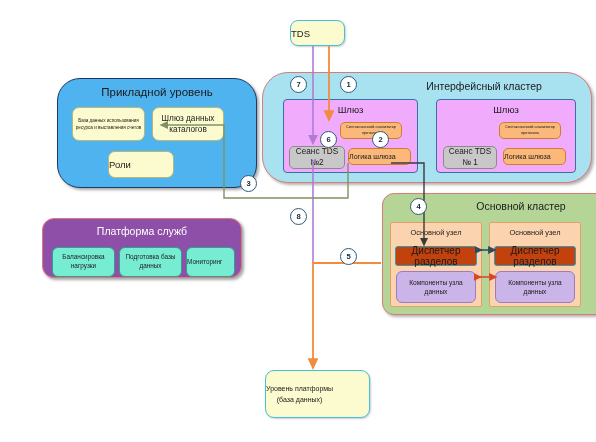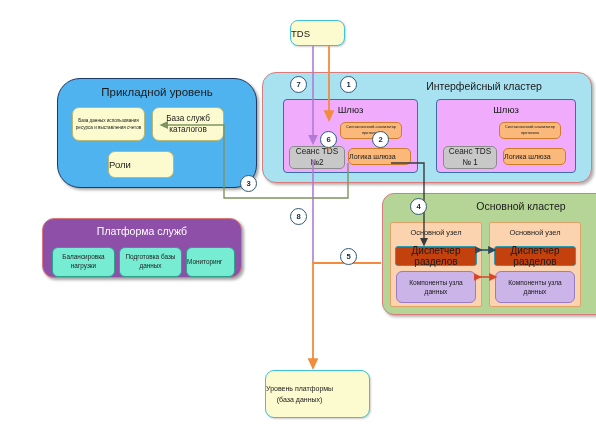--- a/index.html
+++ b/index.html
@@ -78,21 +78,21 @@
     top: 28px;
   }
   #ps-lb { left: 9px; width: 63px; }
   #ps-db { left: 76px; width: 63px; }
   #ps-mon { left: 143px; width: 49px; }
   
   #interface-cluster {
     left: 262px; top: 72px; width: 330px; height: 111px;
     background: #A8E2F0;
     border: 1.4px solid #d97b7b;
-    border-radius: 14px;
+    border-radius: 26px;
     box-shadow: 2px 2px 3px rgba(0,0,0,0.3);
   }
   #ic-title {
     position: absolute; top: 7px; left: 120px; right: 6px;
     font-size: 10.5px; color: #1a1a1a;
   }
   .gateway {
     position: absolute;
     background: #f0abfc;
     border: 1.2px solid #3b6ea5;
@@ -265,21 +265,21 @@
   <div class="node yellow-node" id="tds">
     <span>TDS</span>
   </div>
 
   <div class="panel" id="app-layer">
     <div id="app-layer-title">Прикладной уровень</div>
     <div class="node yellow-node" id="db-billing">
       <span>База данных использования ресурса и выставления счетов</span>
     </div>
     <div class="node yellow-node" id="db-catalog">
-      <span>База служб каталогов</span>
+      <span>Шлюз данных каталогов</span>
     </div>
     <div class="node yellow-node" id="roles">
       <span>Роли</span>
     </div>
   </div>
 
   <div class="panel" id="platform-services">
     <div id="ps-title">Платформа служб</div>
     <div class="node teal-node" id="ps-lb">
       <span>Балансировка нагрузки</span>

